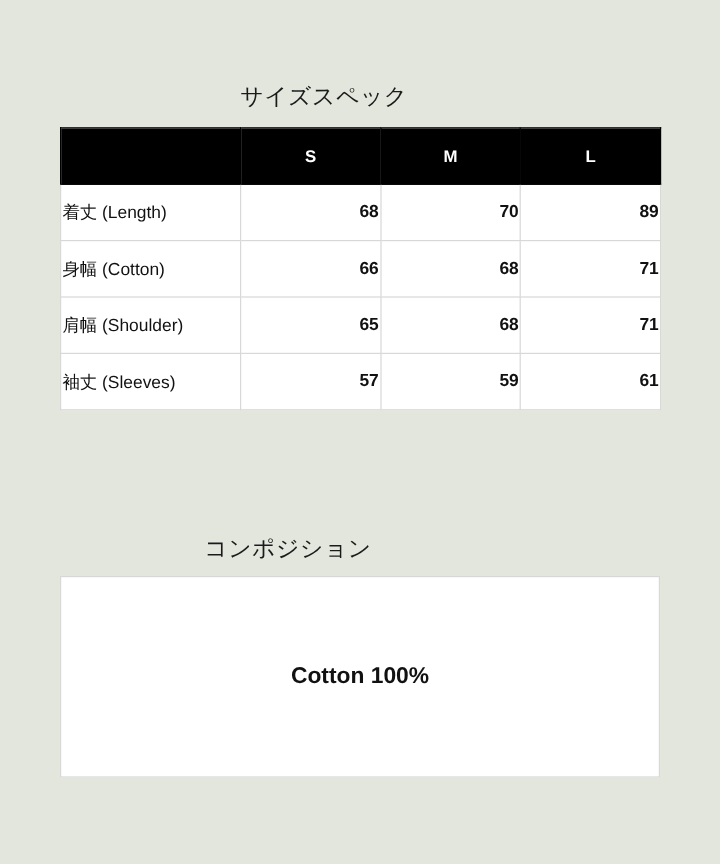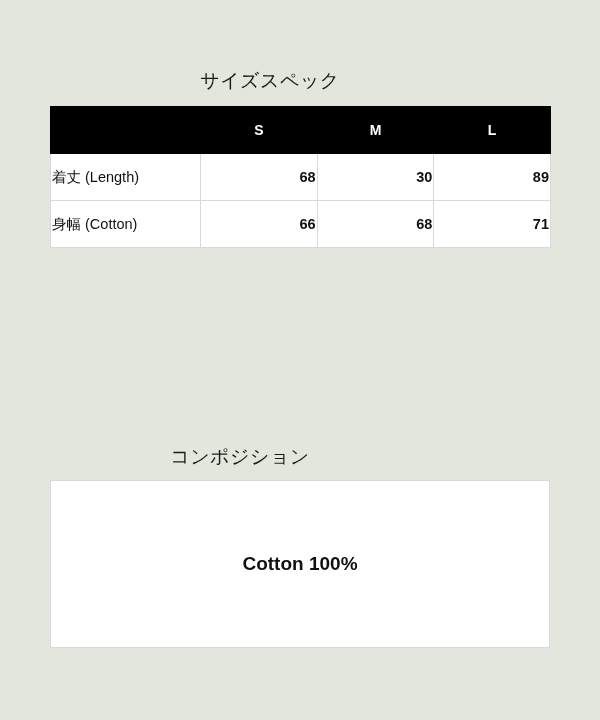--- a/index.html
+++ b/index.html
@@ -118,28 +118,40 @@
         <th class="corner"></th>
         <th>S</th>
         <th>M</th>
         <th>L</th>
       </tr>
     </thead>
     <tbody>
       <tr>
         <td class="row-label">着丈 (Length)</td>
         <td class="value">68</td>
-        <td class="value">30</td>
+        <td class="value">70</td>
         <td class="value">89</td>
       </tr>
       <tr>
         <td class="row-label">身幅 (Cotton)</td>
         <td class="value">66</td>
         <td class="value">68</td>
         <td class="value">71</td>
+      </tr>
+      <tr>
+        <td class="row-label">肩幅 (Shoulder)</td>
+        <td class="value">65</td>
+        <td class="value">68</td>
+        <td class="value">71</td>
+      </tr>
+      <tr>
+        <td class="row-label">袖丈 (Sleeves)</td>
+        <td class="value">57</td>
+        <td class="value">59</td>
+        <td class="value">61</td>
       </tr>
     </tbody>
   </table>
 
   <div class="section-title" id="composition-title">コンポジション</div>
 
   <div class="composition-box">
     <div class="composition-text">Cotton 100%</div>
   </div>
 

